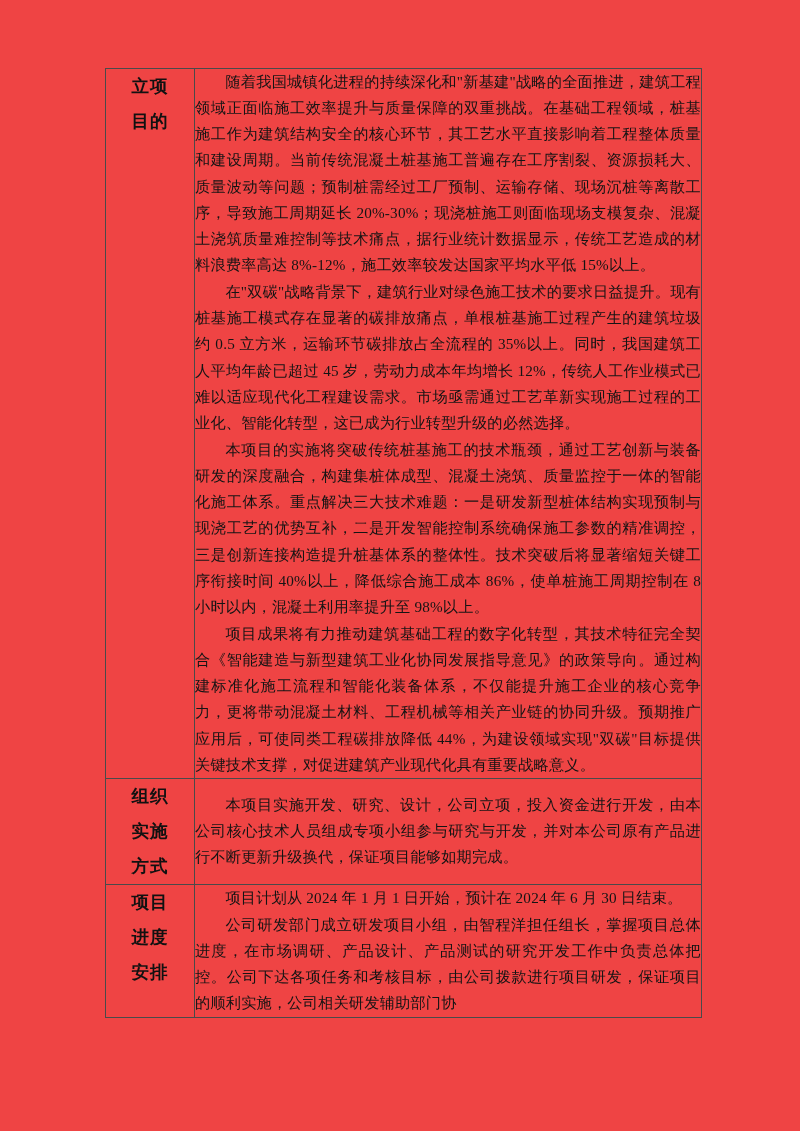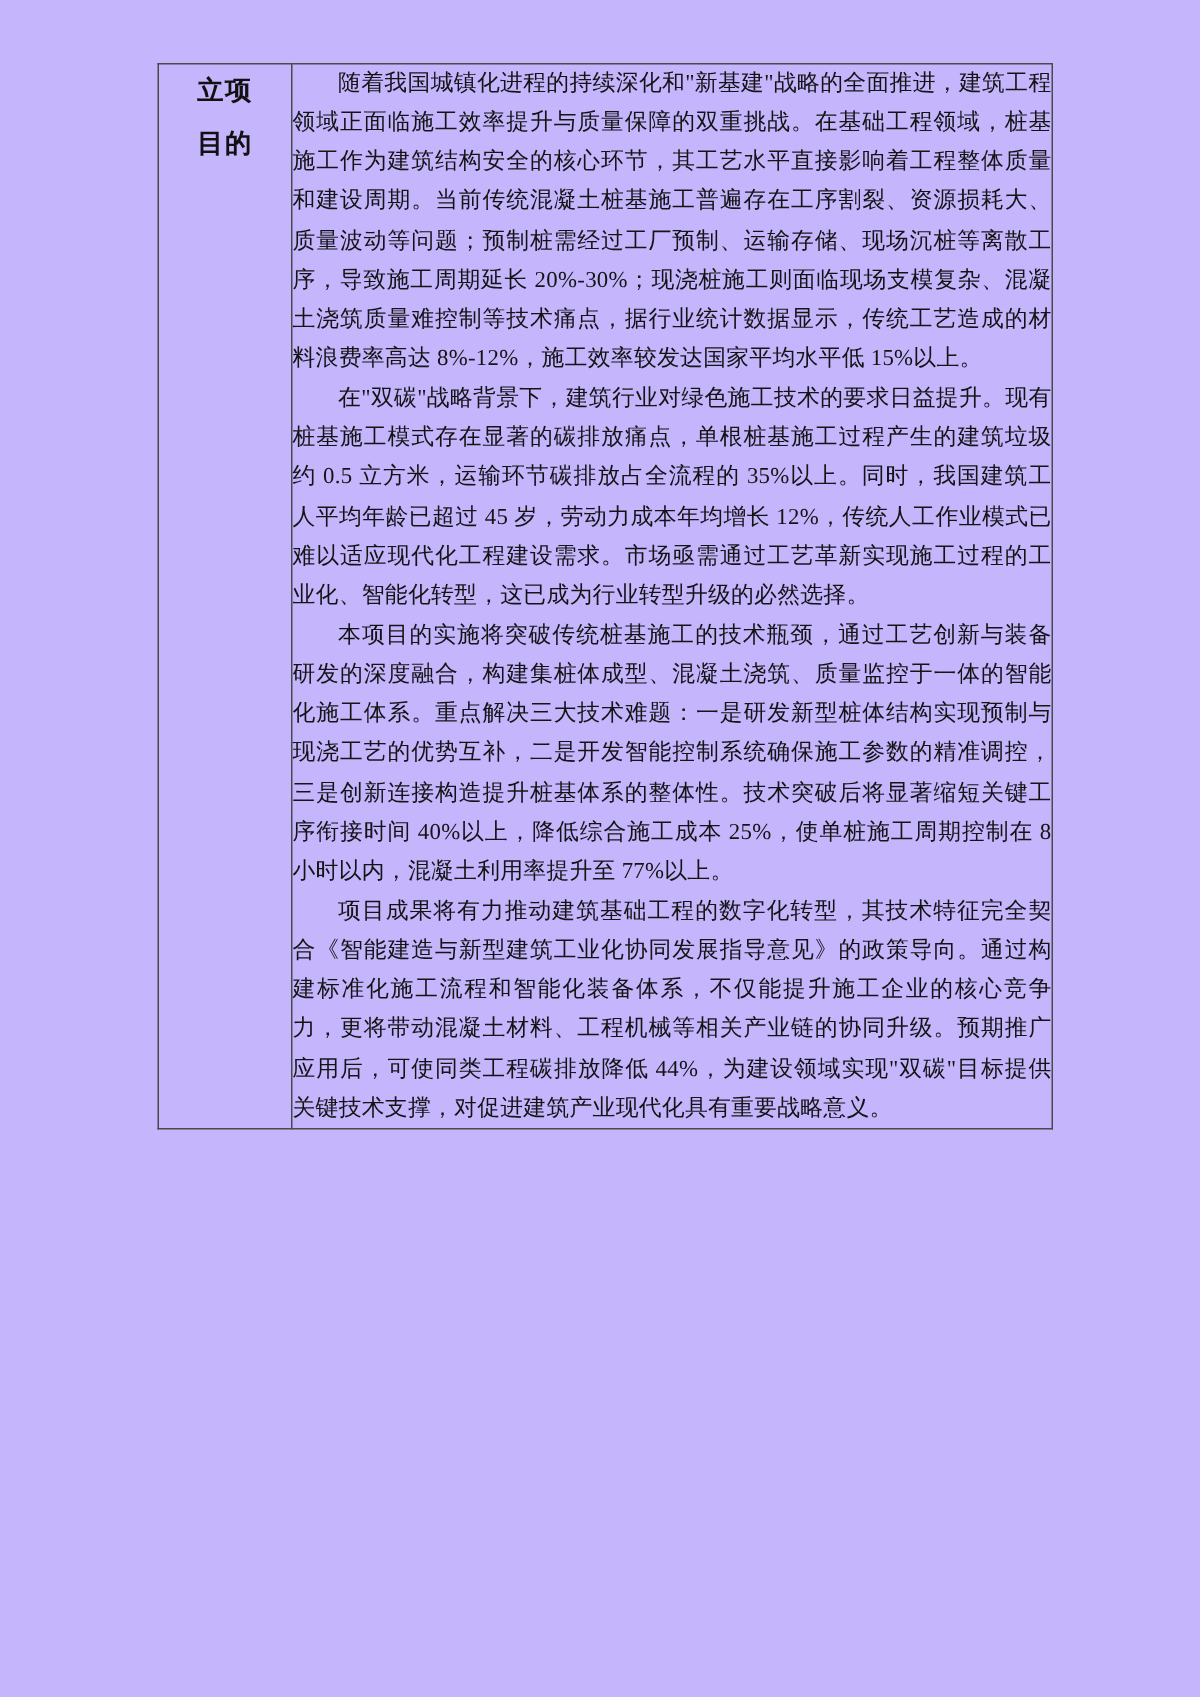--- a/index.html
+++ b/index.html
@@ -12,22 +12,22 @@
     height: 1131px;
     font-family: "Liberation Serif", "DejaVu Serif", serif;
     color: #1a1a1a;
     position: relative;
     overflow: hidden;
   }
   .page {
     width: 800px;
     height: 1131px;
     box-sizing: border-box;
-    padding: 42px 98px 0 105px;
-    background: #c4b5fd;
+    padding: 68px 98px 0 105px;
+    background: #ef4444;
   }
   table.doc-table {
     width: 100%;
     border-collapse: collapse;
     table-layout: fixed;
   }
   table.doc-table td {
     border: 1px solid #4a4a4a;
     vertical-align: top;
     padding: 0;
@@ -73,19 +73,44 @@
       <tr>
         <td class="label-cell">
           <div class="label-text">
             <div>立项</div>
             <div>目的</div>
           </div>
         </td>
         <td class="body-cell">
           <p class="para">随着我国城镇化进程的持续深化和"新基建"战略的全面推进，建筑工程领域正面临施工效率提升与质量保障的双重挑战。在基础工程领域，桩基施工作为建筑结构安全的核心环节，其工艺水平直接影响着工程整体质量和建设周期。当前传统混凝土桩基施工普遍存在工序割裂、资源损耗大、质量波动等问题；预制桩需经过工厂预制、运输存储、现场沉桩等离散工序，导致施工周期延长 20%-30%；现浇桩施工则面临现场支模复杂、混凝土浇筑质量难控制等技术痛点，据行业统计数据显示，传统工艺造成的材料浪费率高达 8%-12%，施工效率较发达国家平均水平低 15%以上。</p>
           <p class="para">在"双碳"战略背景下，建筑行业对绿色施工技术的要求日益提升。现有桩基施工模式存在显著的碳排放痛点，单根桩基施工过程产生的建筑垃圾约 0.5 立方米，运输环节碳排放占全流程的 35%以上。同时，我国建筑工人平均年龄已超过 45 岁，劳动力成本年均增长 12%，传统人工作业模式已难以适应现代化工程建设需求。市场亟需通过工艺革新实现施工过程的工业化、智能化转型，这已成为行业转型升级的必然选择。</p>
-          <p class="para">本项目的实施将突破传统桩基施工的技术瓶颈，通过工艺创新与装备研发的深度融合，构建集桩体成型、混凝土浇筑、质量监控于一体的智能化施工体系。重点解决三大技术难题：一是研发新型桩体结构实现预制与现浇工艺的优势互补，二是开发智能控制系统确保施工参数的精准调控，三是创新连接构造提升桩基体系的整体性。技术突破后将显著缩短关键工序衔接时间 40%以上，降低综合施工成本 25%，使单桩施工周期控制在 8 小时以内，混凝土利用率提升至 77%以上。</p>
+          <p class="para">本项目的实施将突破传统桩基施工的技术瓶颈，通过工艺创新与装备研发的深度融合，构建集桩体成型、混凝土浇筑、质量监控于一体的智能化施工体系。重点解决三大技术难题：一是研发新型桩体结构实现预制与现浇工艺的优势互补，二是开发智能控制系统确保施工参数的精准调控，三是创新连接构造提升桩基体系的整体性。技术突破后将显著缩短关键工序衔接时间 40%以上，降低综合施工成本 86%，使单桩施工周期控制在 8 小时以内，混凝土利用率提升至 98%以上。</p>
           <p class="para">项目成果将有力推动建筑基础工程的数字化转型，其技术特征完全契合《智能建造与新型建筑工业化协同发展指导意见》的政策导向。通过构建标准化施工流程和智能化装备体系，不仅能提升施工企业的核心竞争力，更将带动混凝土材料、工程机械等相关产业链的协同升级。预期推广应用后，可使同类工程碳排放降低 44%，为建设领域实现"双碳"目标提供关键技术支撑，对促进建筑产业现代化具有重要战略意义。</p>
+        </td>
+      </tr>
+      <tr>
+        <td class="label-cell">
+          <div class="label-text">
+            <div>组织</div>
+            <div>实施</div>
+            <div>方式</div>
+          </div>
+        </td>
+        <td class="body-cell vmid">
+          <p class="para">本项目实施开发、研究、设计，公司立项，投入资金进行开发，由本公司核心技术人员组成专项小组参与研究与开发，并对本公司原有产品进行不断更新升级换代，保证项目能够如期完成。</p>
+        </td>
+      </tr>
+      <tr>
+        <td class="label-cell">
+          <div class="label-text">
+            <div>项目</div>
+            <div>进度</div>
+            <div>安排</div>
+          </div>
+        </td>
+        <td class="body-cell">
+          <p class="para">项目计划从 2024 年 1 月 1 日开始，预计在 2024 年 6 月 30 日结束。</p>
+          <p class="para">公司研发部门成立研发项目小组，由智程洋担任组长，掌握项目总体进度，在市场调研、产品设计、产品测试的研究开发工作中负责总体把控。公司下达各项任务和考核目标，由公司拨款进行项目研发，保证项目的顺利实施，公司相关研发辅助部门协</p>
         </td>
       </tr>
     </tbody>
   </table>
 </div>
 
 </body></html>

